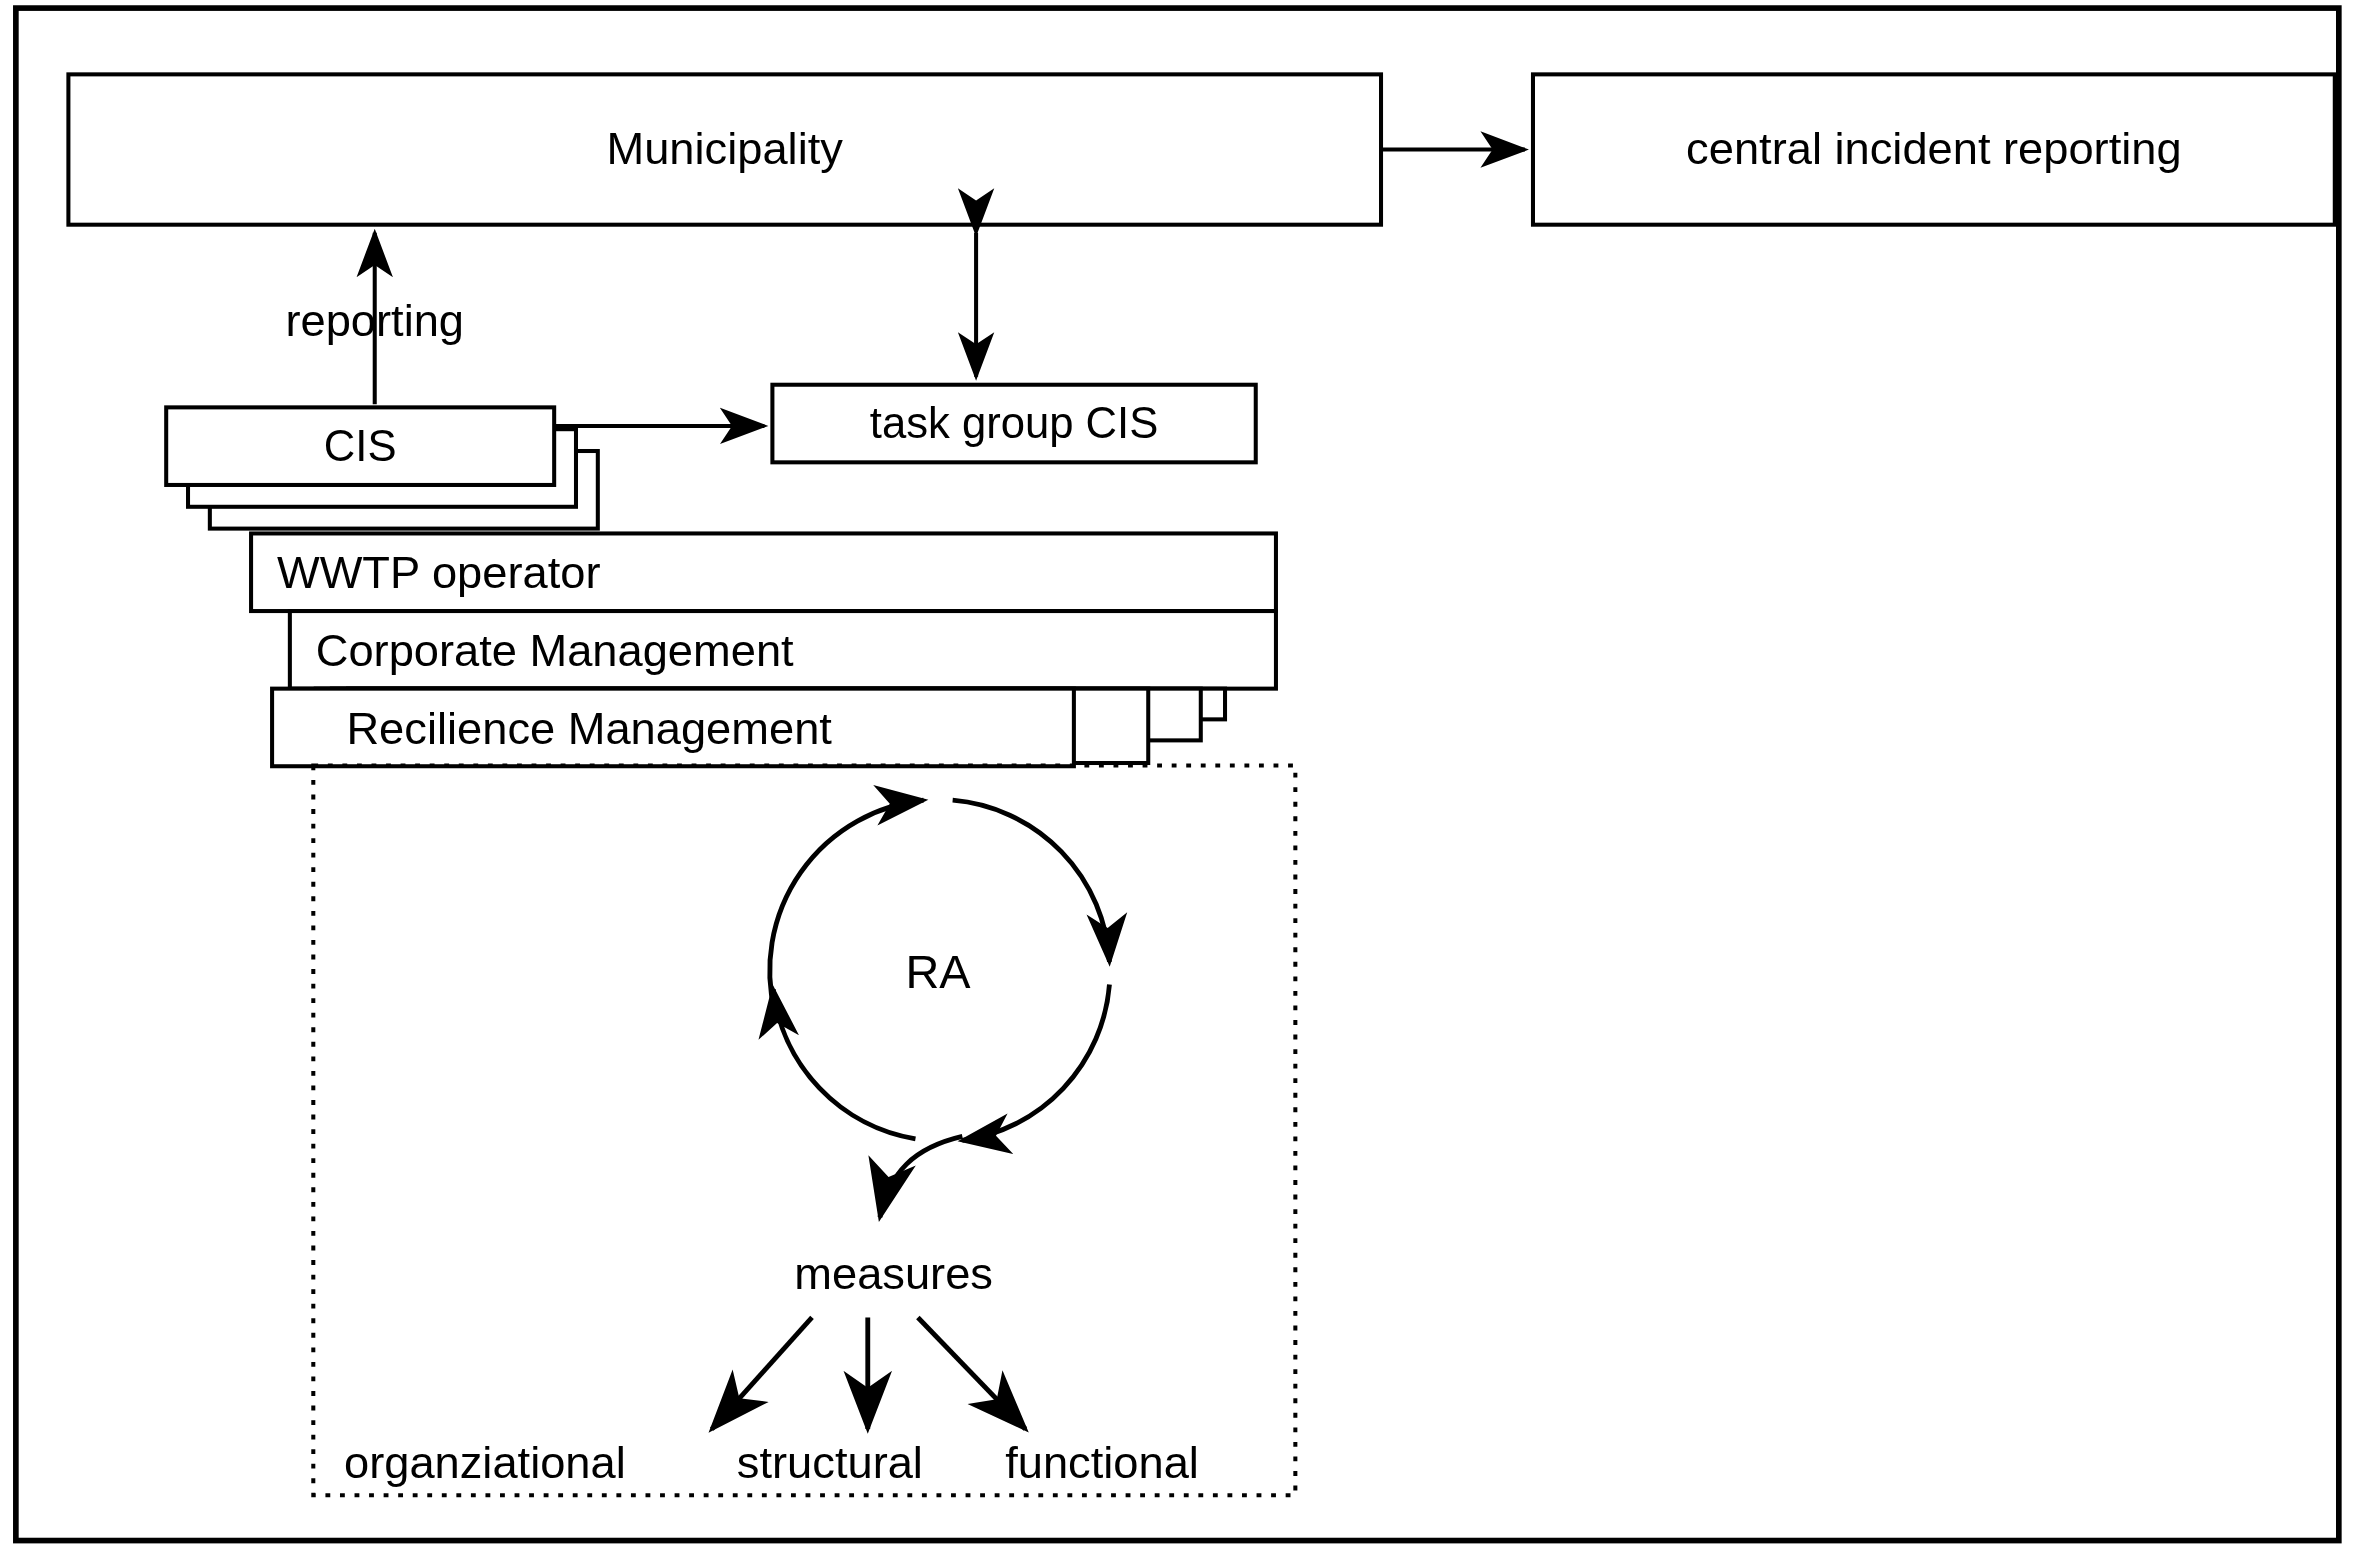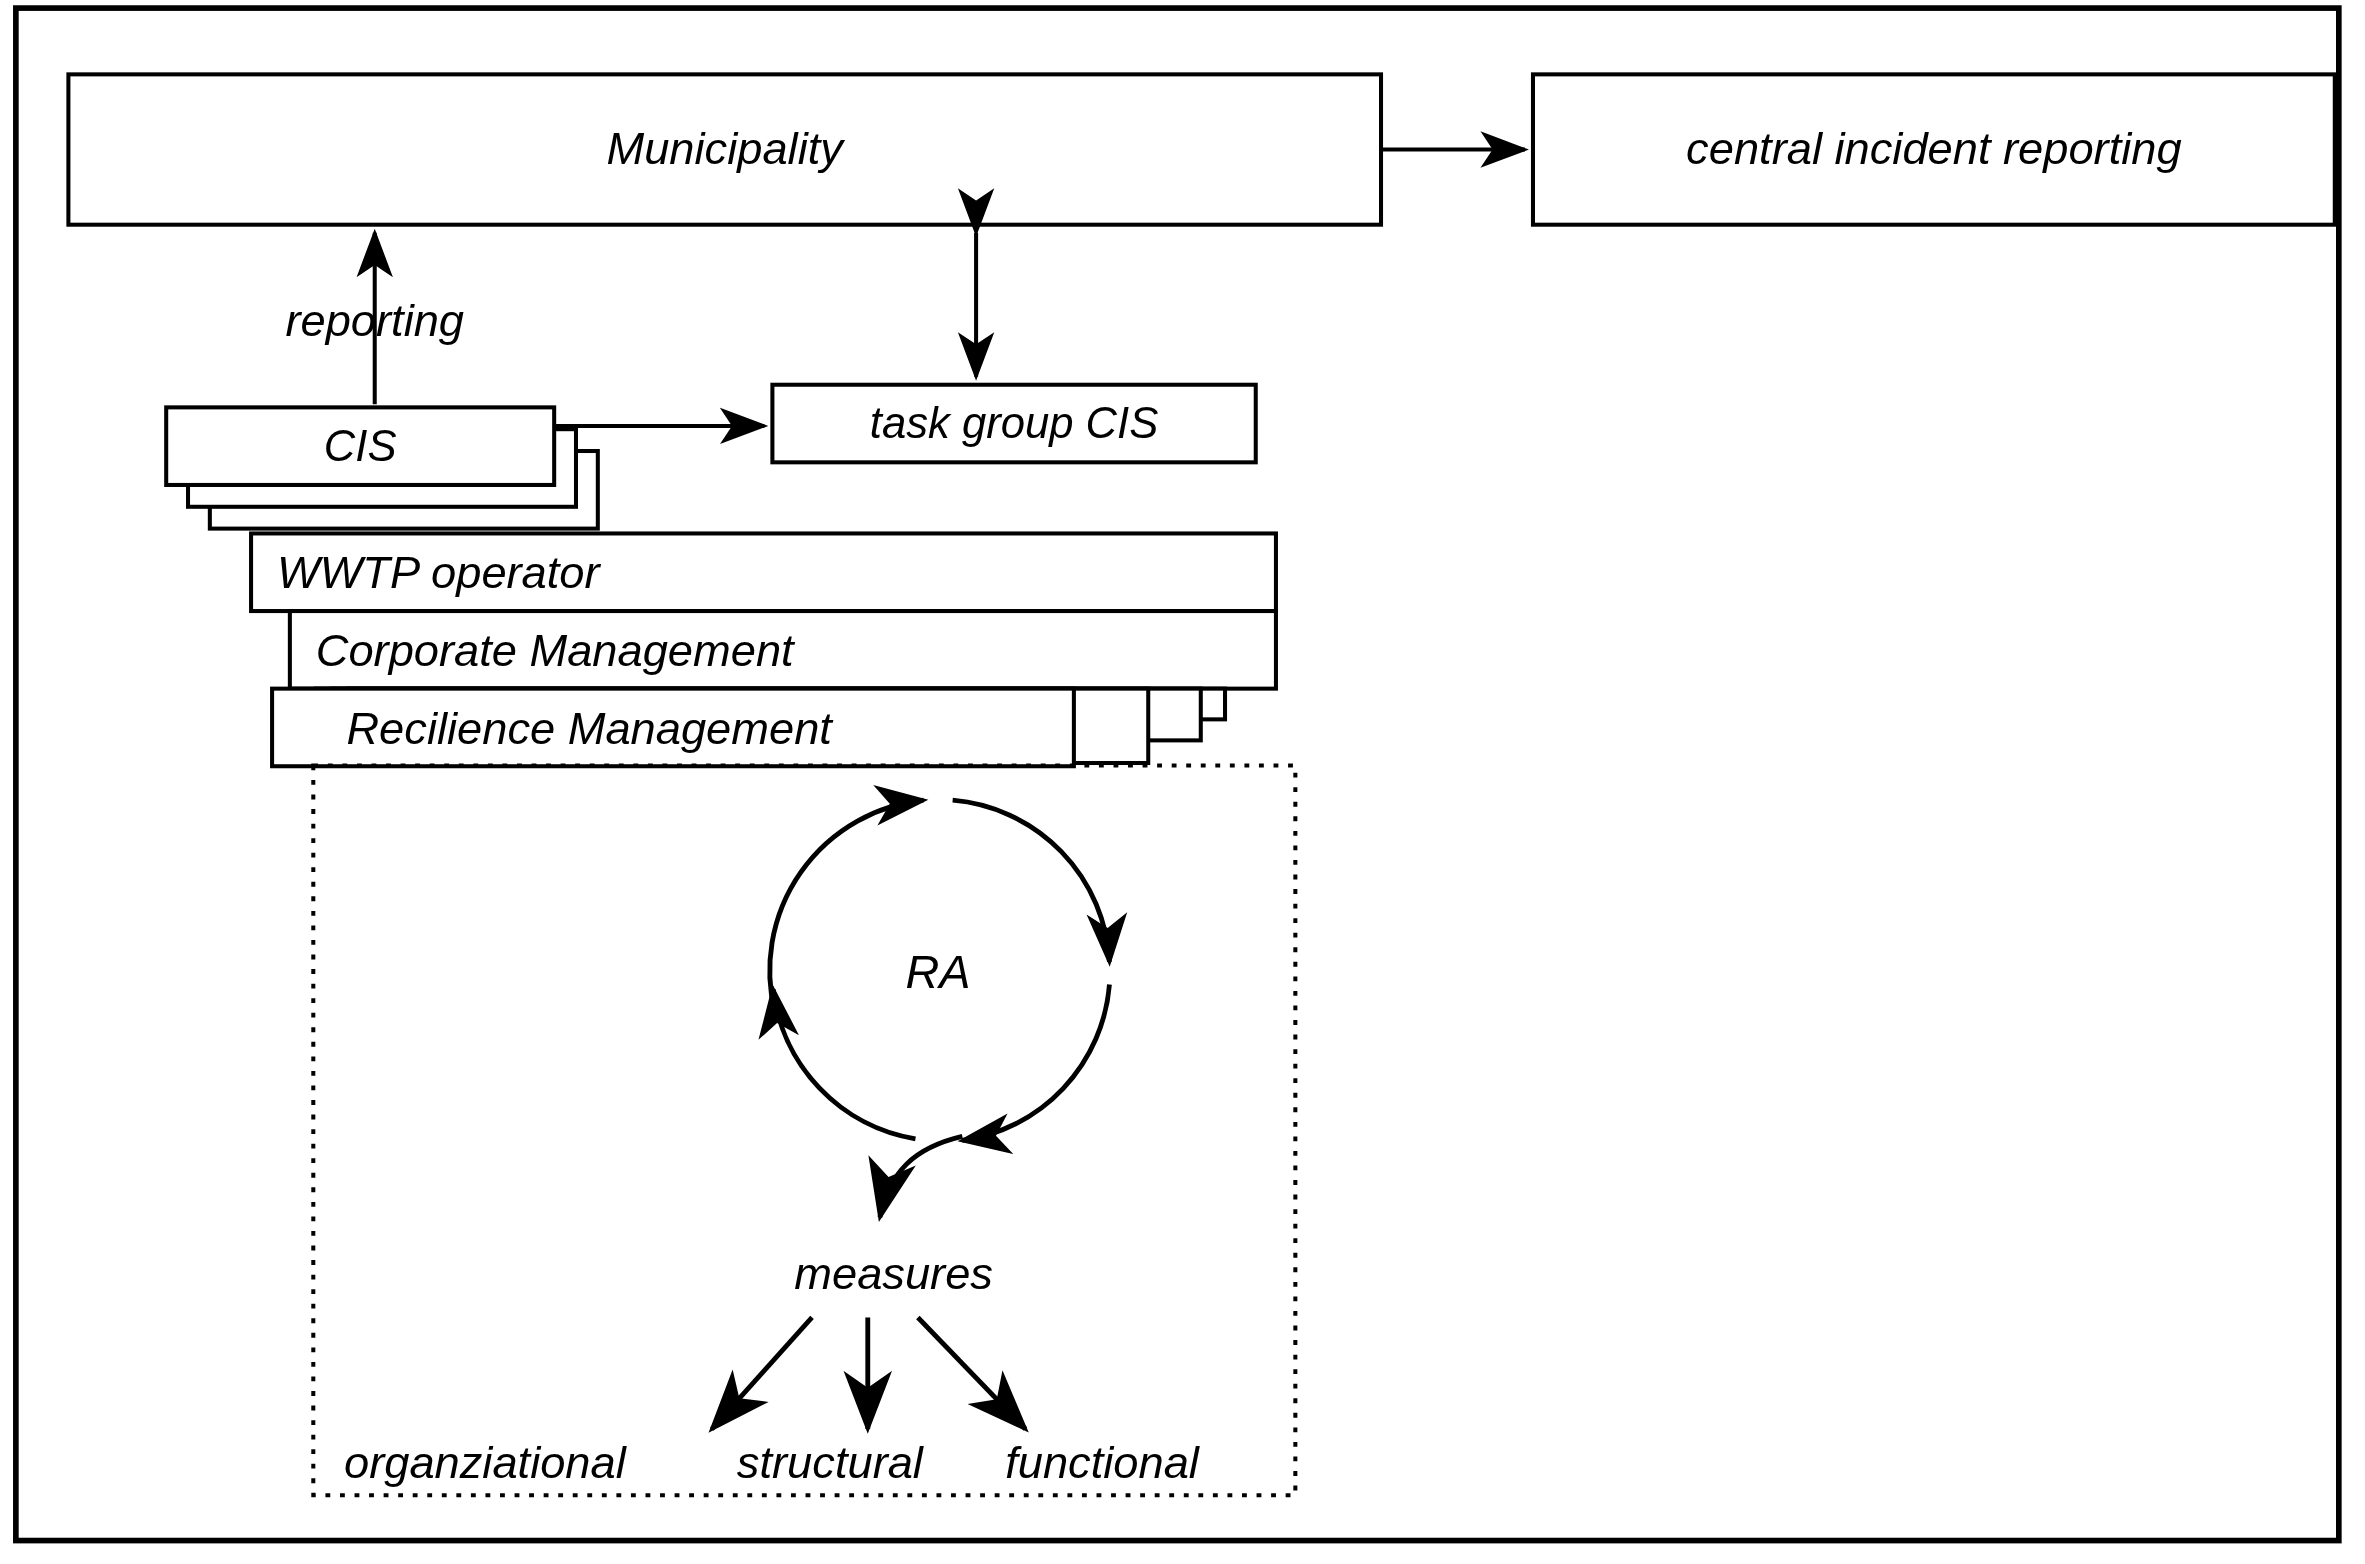--- a/index.html
+++ b/index.html
@@ -9,21 +9,20 @@
   }
   body {
     font-family: "Liberation Sans", sans-serif;
   }
   #canvas {
     position: relative;
     width: 2366px;
     height: 1564px;
     background: #ffffff;
     overflow: hidden;
-    font-style: italic;
   }
   #diagram-svg {
     position: absolute;
     left: 0;
     top: 0;
     width: 2366px;
     height: 1564px;
   }
   .node-text {
     font-family: "Liberation Sans", sans-serif;

